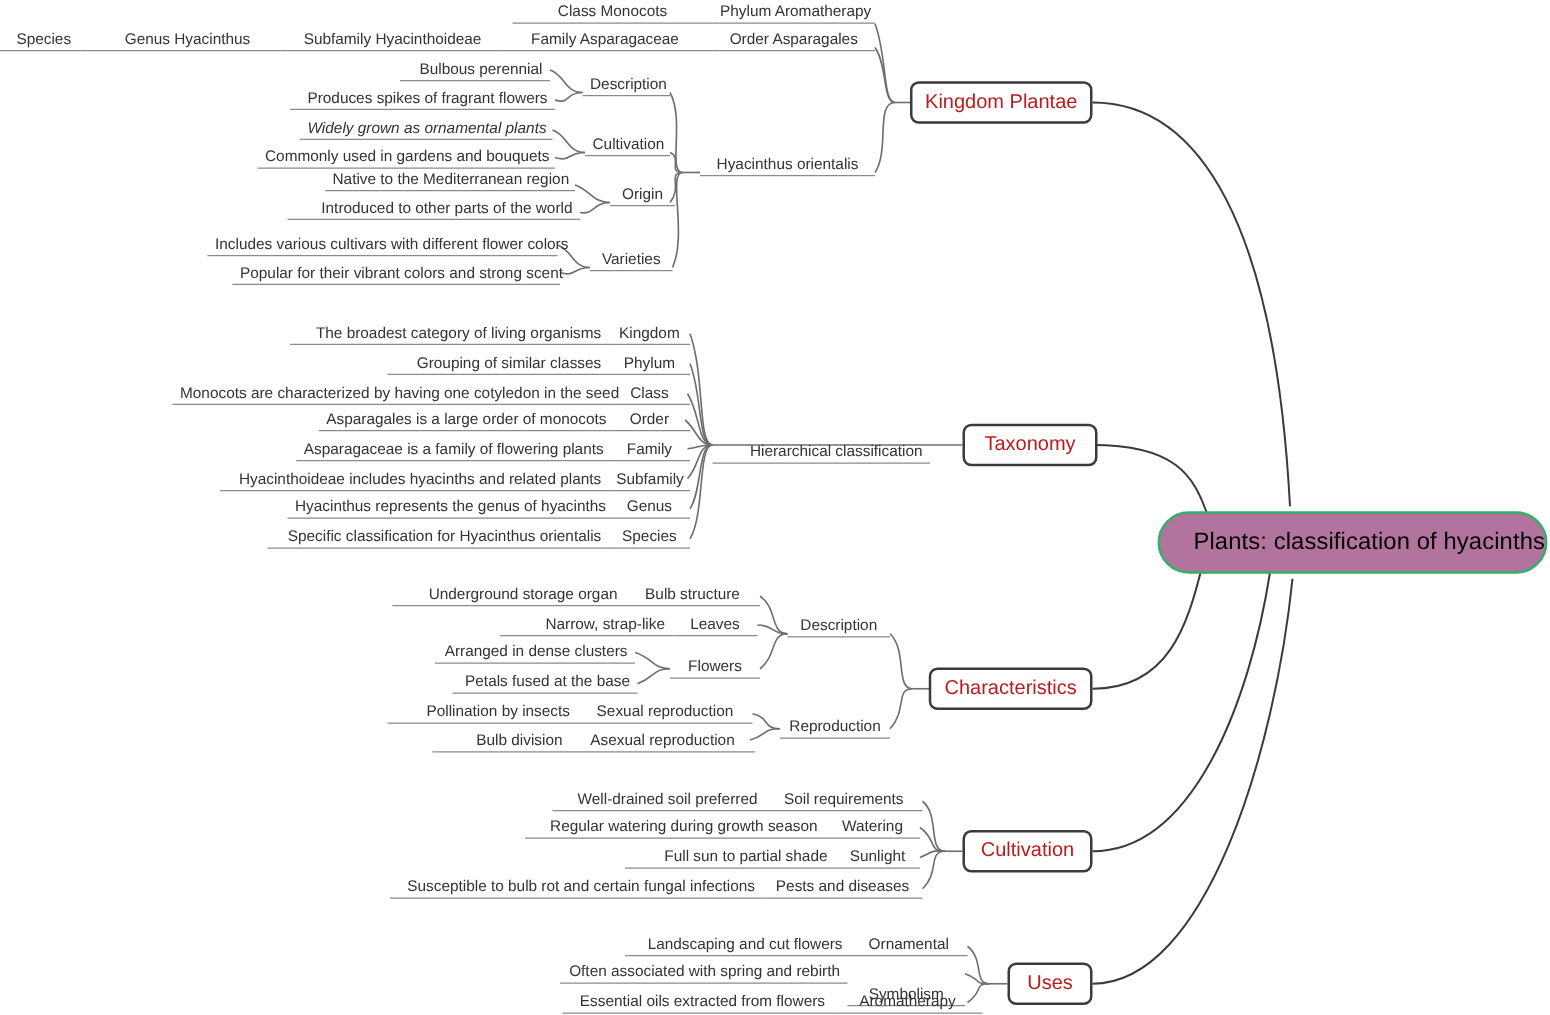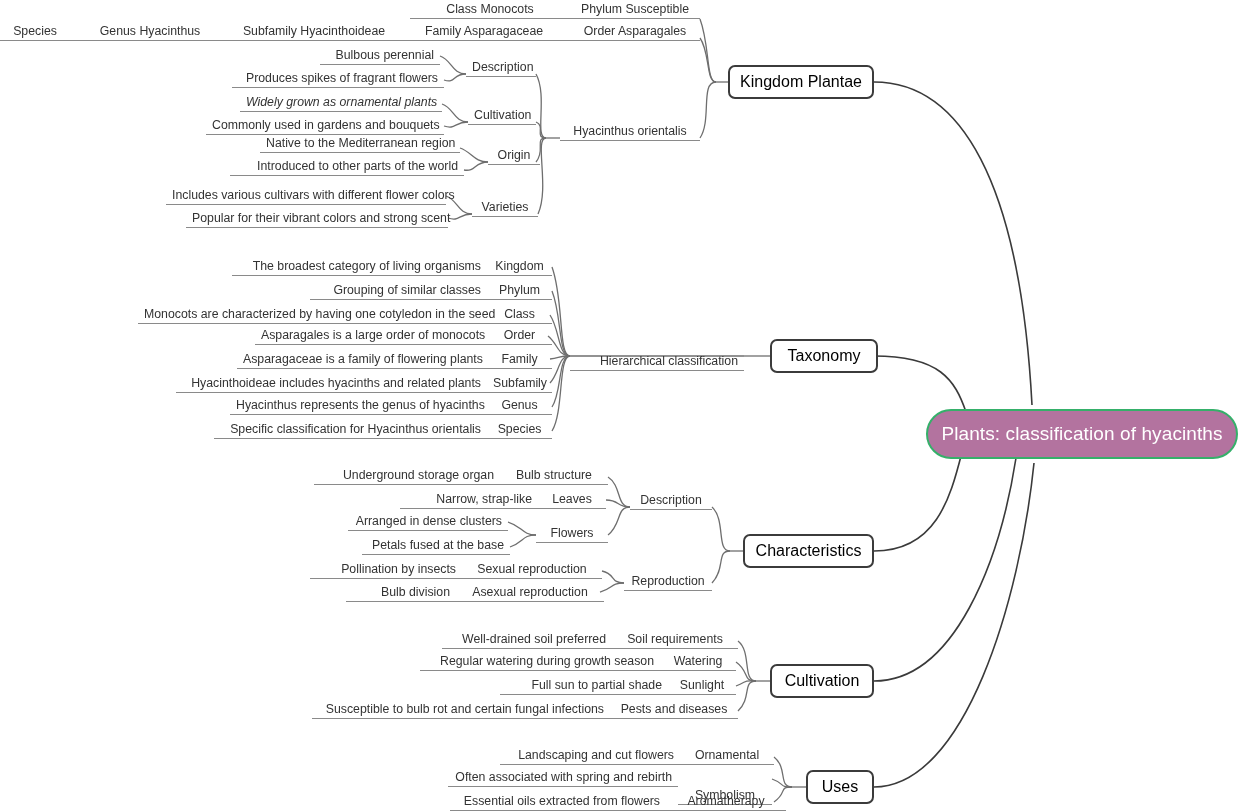--- a/index.html
+++ b/index.html
@@ -26,36 +26,36 @@
     height: 812px;
     pointer-events: none;
   }
   
   .root-node {
     position: absolute;
     box-sizing: border-box;
     background: #b3739f;
     border: 2px solid #35b06a;
     border-radius: 26px;
-    color: #ffffff;
+    color: #000000;
     font-size: 19px;
     display: flex;
     align-items: center;
-    justify-content: center;
+    justify-content: flex-end;
     white-space: nowrap;
     letter-spacing: .1px;
   }
   
   .branch-node {
     position: absolute;
     box-sizing: border-box;
     background: #ffffff;
     border: 2px solid #3b3b3b;
     border-radius: 7px;
-    color: #000000;
+    color: #b91c1c;
     font-size: 16px;
     display: flex;
     align-items: center;
     justify-content: center;
     white-space: nowrap;
   }
   
   .label {
     position: absolute;
     box-sizing: border-box;
@@ -185,21 +185,21 @@
   <div class="label chain" style="left:230px; top:24px; width:168px;">
     <span>Subfamily Hyacinthoideae</span>
   </div>
   <div class="label chain" style="left:398px; top:24px; width:172px;">
     <span>Family Asparagaceae</span>
   </div>
   <div class="label chain" style="left:410px; top:2px; width:160px;">
     <span>Class Monocots</span>
   </div>
   <div class="label chain" style="left:570px; top:2px; width:130px;">
-    <span>Phylum Susceptible</span>
+    <span>Phylum Aromatherapy</span>
   </div>
   <div class="label chain" style="left:570px; top:24px; width:130px;">
     <span>Order Asparagales</span>
   </div>
 
   <div class="label" style="left:560px; top:124px; width:140px; text-align:center;">
     <span>Hyacinthus orientalis</span>
   </div>
 
   <div class="label" style="left:466px; top:60px; width:70px; text-align:center;">

